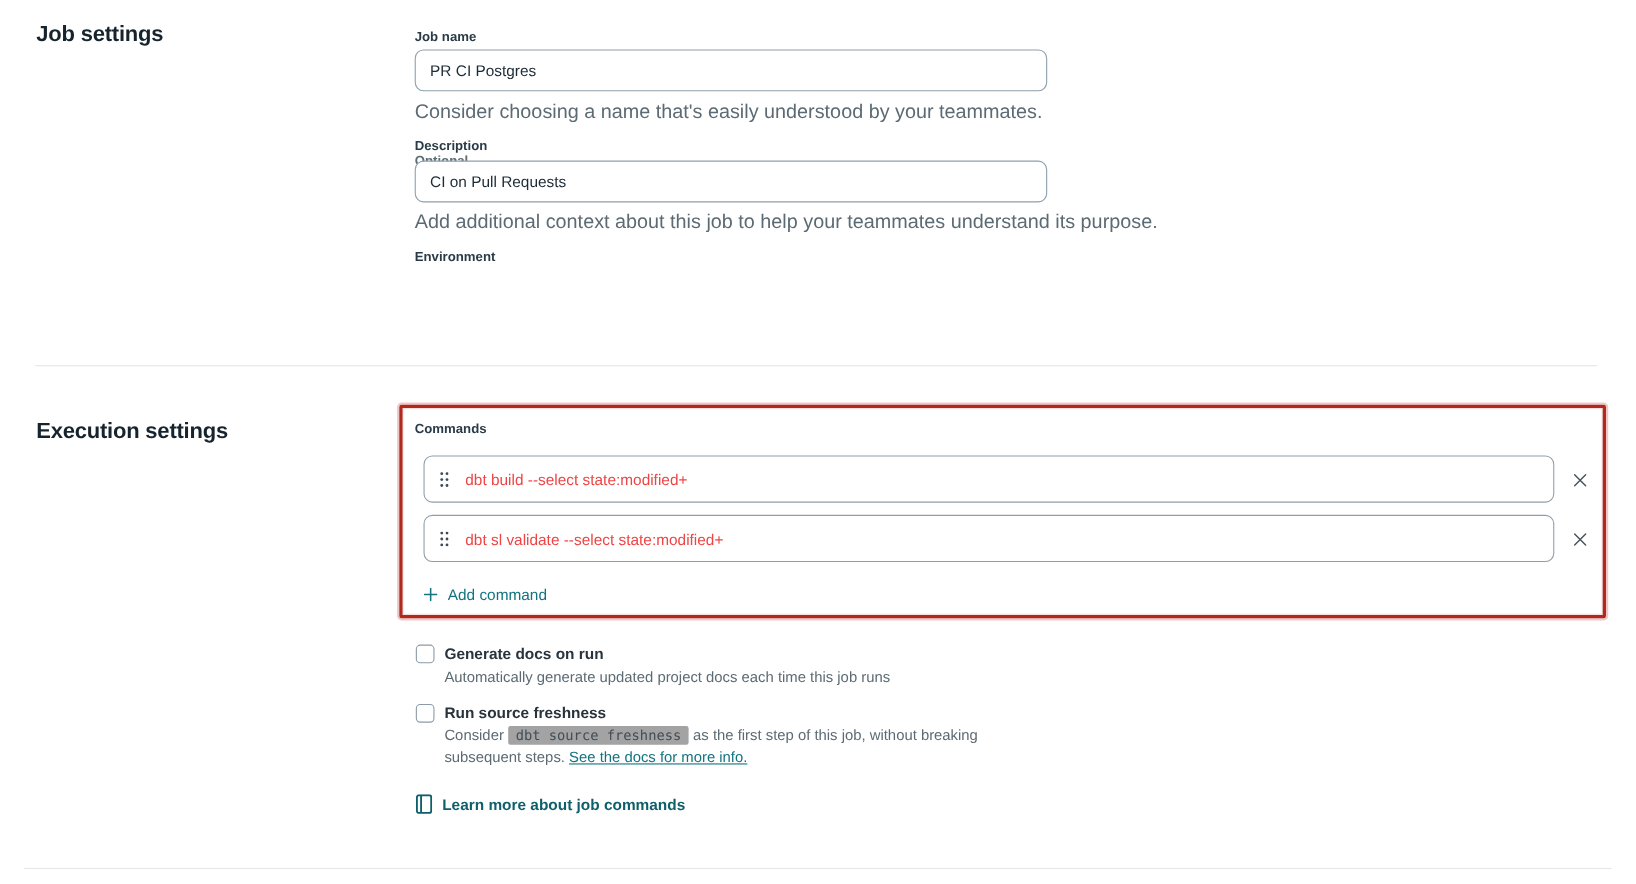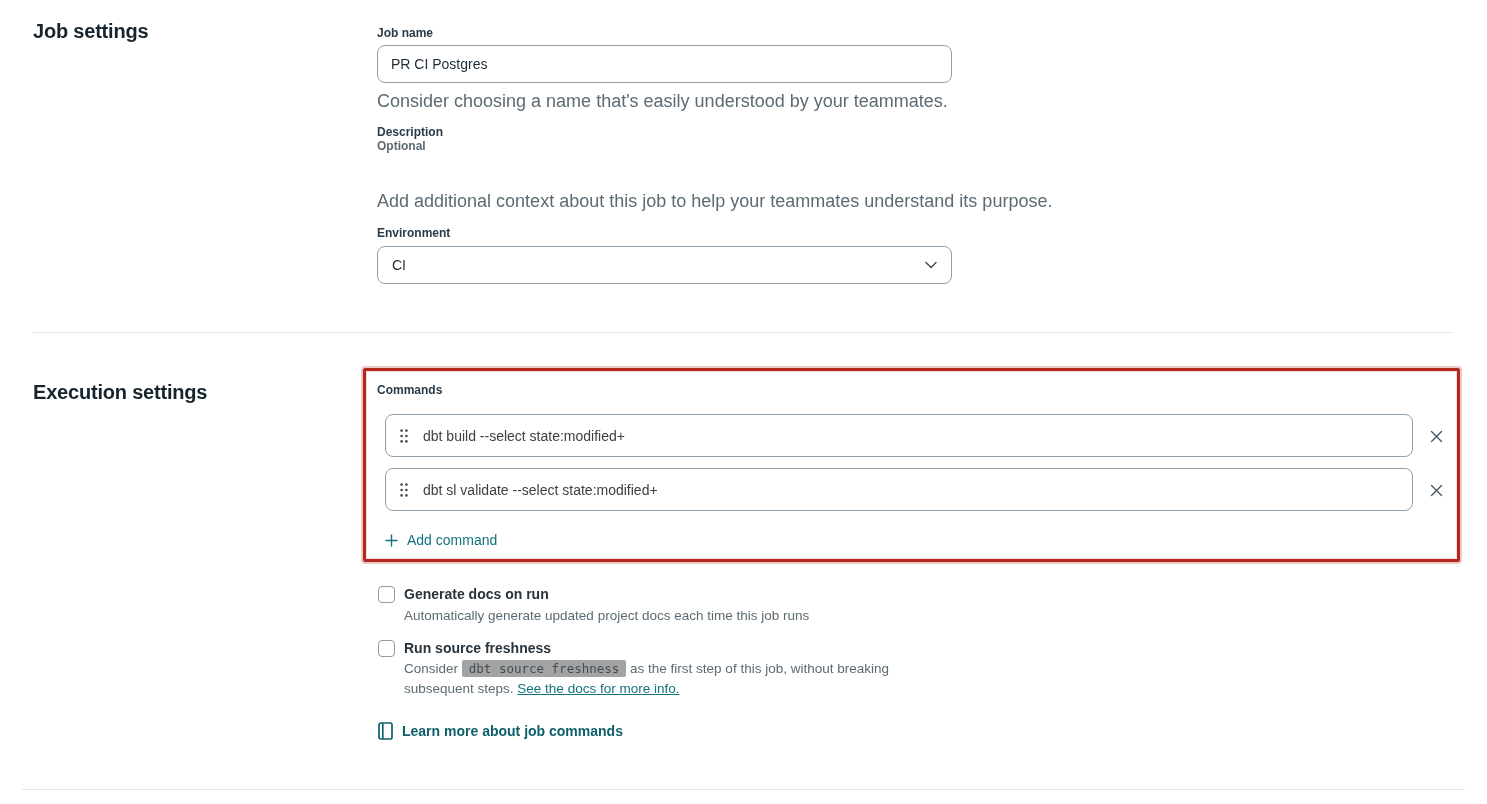--- a/index.html
+++ b/index.html
@@ -98,21 +98,21 @@
     width: 1028px;
     height: 43px;
     border: 1px solid #8fa0ac;
     border-radius: 8px;
     background: #fff;
     display: flex;
     align-items: center;
     gap: 15px;
     padding: 0 14px;
     font-size: 14px;
-    color: #404040;
+    color: #ef4444;
   }
   .drag-handle { display: flex; align-items: center; cursor: grab; }
   .remove-btn {
     position: absolute;
     left: 1424px;
     width: 24px;
     height: 24px;
     background: none;
     border: none;
     display: flex;
@@ -195,31 +195,24 @@
   <h2 class="section-title" style="top:20px;">Job settings</h2>
 
   <div class="field-label" style="top:26px;">Job name</div>
   <input type="text" class="text-input" style="top: 45px;" value="PR CI Postgres">
   <div class="helper" style="top:91px;">Consider choosing a name that's easily understood by your teammates.</div>
 
   <div class="label-row" style="top:125px;">
     <span class="lbl">Description</span>
     <span class="opt">Optional</span>
   </div>
+  <input type="text" class="text-input" style="top: 146px;" value="CI on Pull Requests">
   <div class="helper" style="top:191px;">Add additional context about this job to help your teammates understand its purpose.</div>
 
   <div class="field-label" style="top:226px;">Environment</div>
-  <div class="select-box" style="top:246px;">
-    <span>CI</span>
-    <span style="display:flex;">
-      <svg width="12" height="8" viewBox="0 0 12 8" fill="none">
-          <path d="M1 1.5 L6 6.5 L11 1.5" stroke="#45525c" stroke-width="1.5" stroke-linecap="round" stroke-linejoin="round"></path>
-        </svg>
-    </span>
-  </div>
 
   <div class="divider" style="top:332px; left:32px; width:1420px;"></div>
 
   <h2 class="section-title" style="top:381px;">Execution settings</h2>
 
   <div class="highlight-box"></div>
 
   <div class="field-label" style="top:383px;">Commands</div>
 
   <div class="command-row" style="top:414px;">

